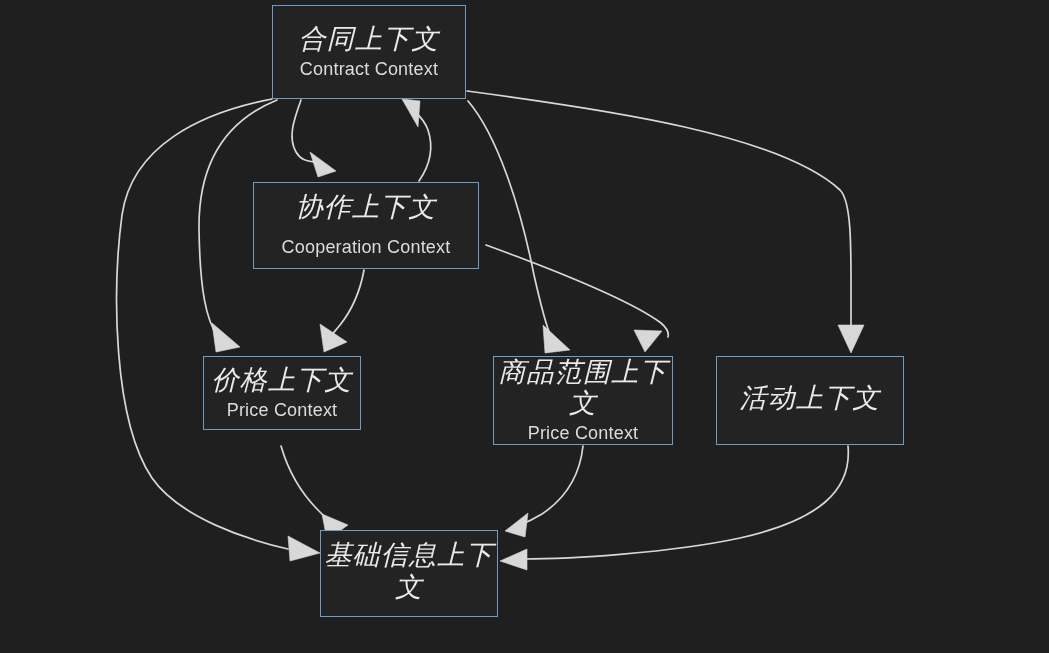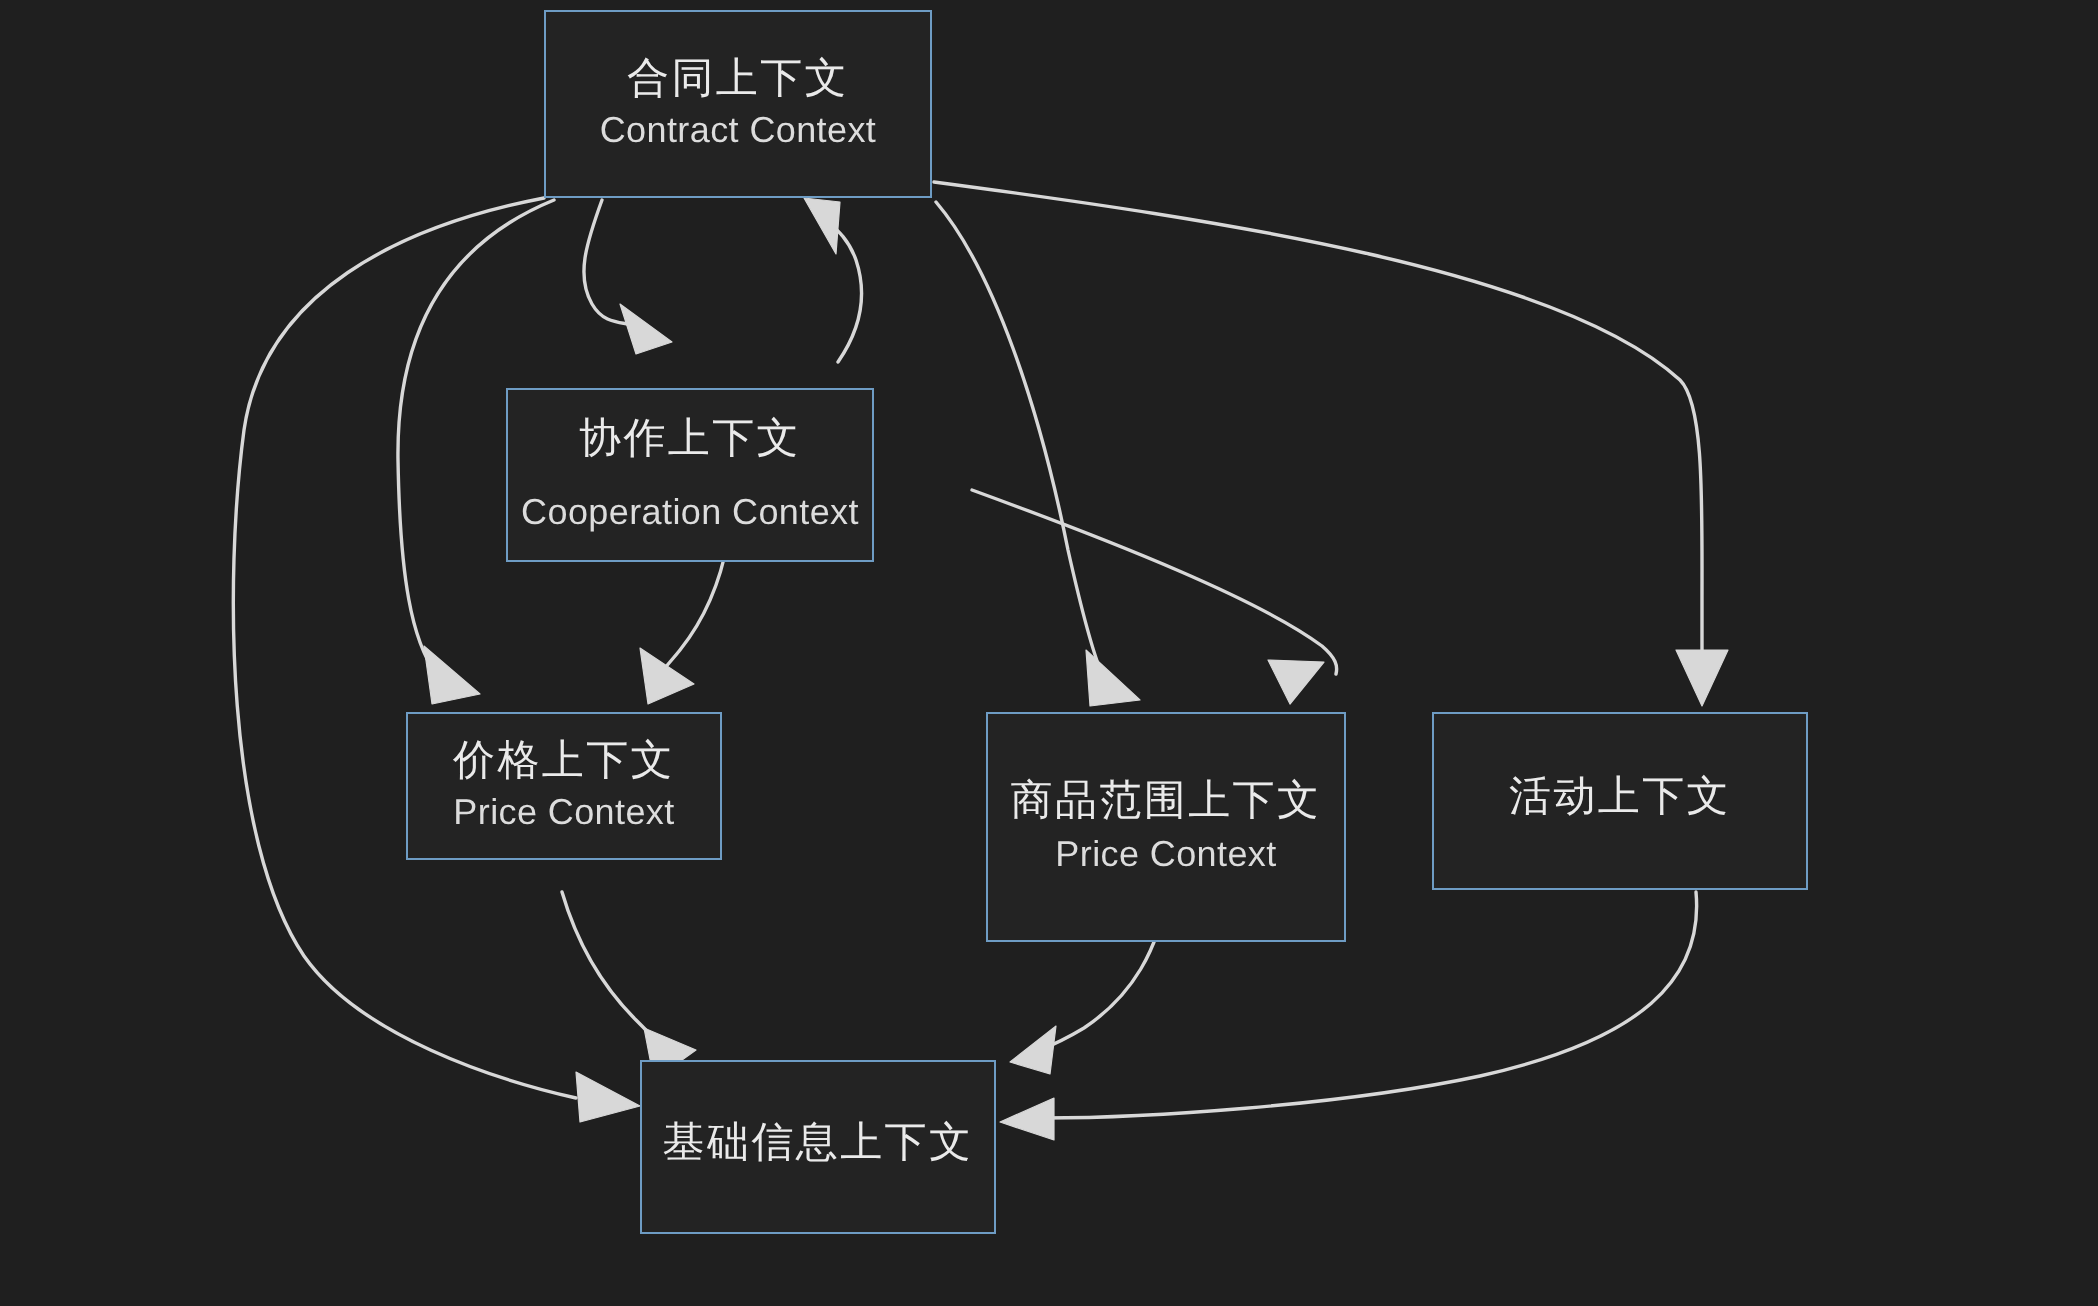--- a/index.html
+++ b/index.html
@@ -45,24 +45,25 @@
     display: flex;
     flex-direction: column;
     align-items: center;
     justify-content: center;
     color: #e3e3e3;
     text-align: center;
     line-height: 1.18;
     user-select: none;
   }
   .node-cn {
-    font-size: 21px;
+    font-size: 27px;
     letter-spacing: 1.2px;
     color: #eaeaea;
     margin-bottom: 3px;
+    font-style: italic;
   }
   .node-en {
     font-size: 18px;
     letter-spacing: 0.2px;
     color: #dcdcdc;
   }
 </style>
 </head>
 <body>
 
@@ -125,31 +126,31 @@
       <polygon class="arrow-head" points="527,549 500,561 527,570"></polygon>
     </g>
 
   </svg>
 
   <div class="node" style="left:272px; top:5px; width:194px; height:94px;">
     <div class="node-cn">合同上下文</div>
     <div class="node-en">Contract Context</div>
   </div>
 
-  <div class="node" style="left:253px; top:194px; width:184px; height:87px;gap:10px;">
+  <div class="node" style="left:253px; top:182px; width:226px; height:87px;gap:10px;">
     <div class="node-cn">协作上下文</div>
     <div class="node-en">Cooperation Context</div>
   </div>
 
   <div class="node" style="left:203px; top:356px; width:158px; height:74px;">
     <div class="node-cn">价格上下文</div>
     <div class="node-en">Price Context</div>
   </div>
 
-  <div class="node" style="left:493px; top:356px; width:180px; height:115px;justify-content:center;">
+  <div class="node" style="left:493px; top:356px; width:180px; height:89px;justify-content:center;">
     <div class="node-cn">商品范围上下文</div>
     <div class="node-en">Price Context</div>
   </div>
 
   <div class="node" style="left:716px; top:356px; width:188px; height:89px;">
     <div class="node-cn">活动上下文</div>
   </div>
 
   <div class="node" style="left:320px; top:530px; width:178px; height:87px;">
     <div class="node-cn">基础信息上下文</div>

